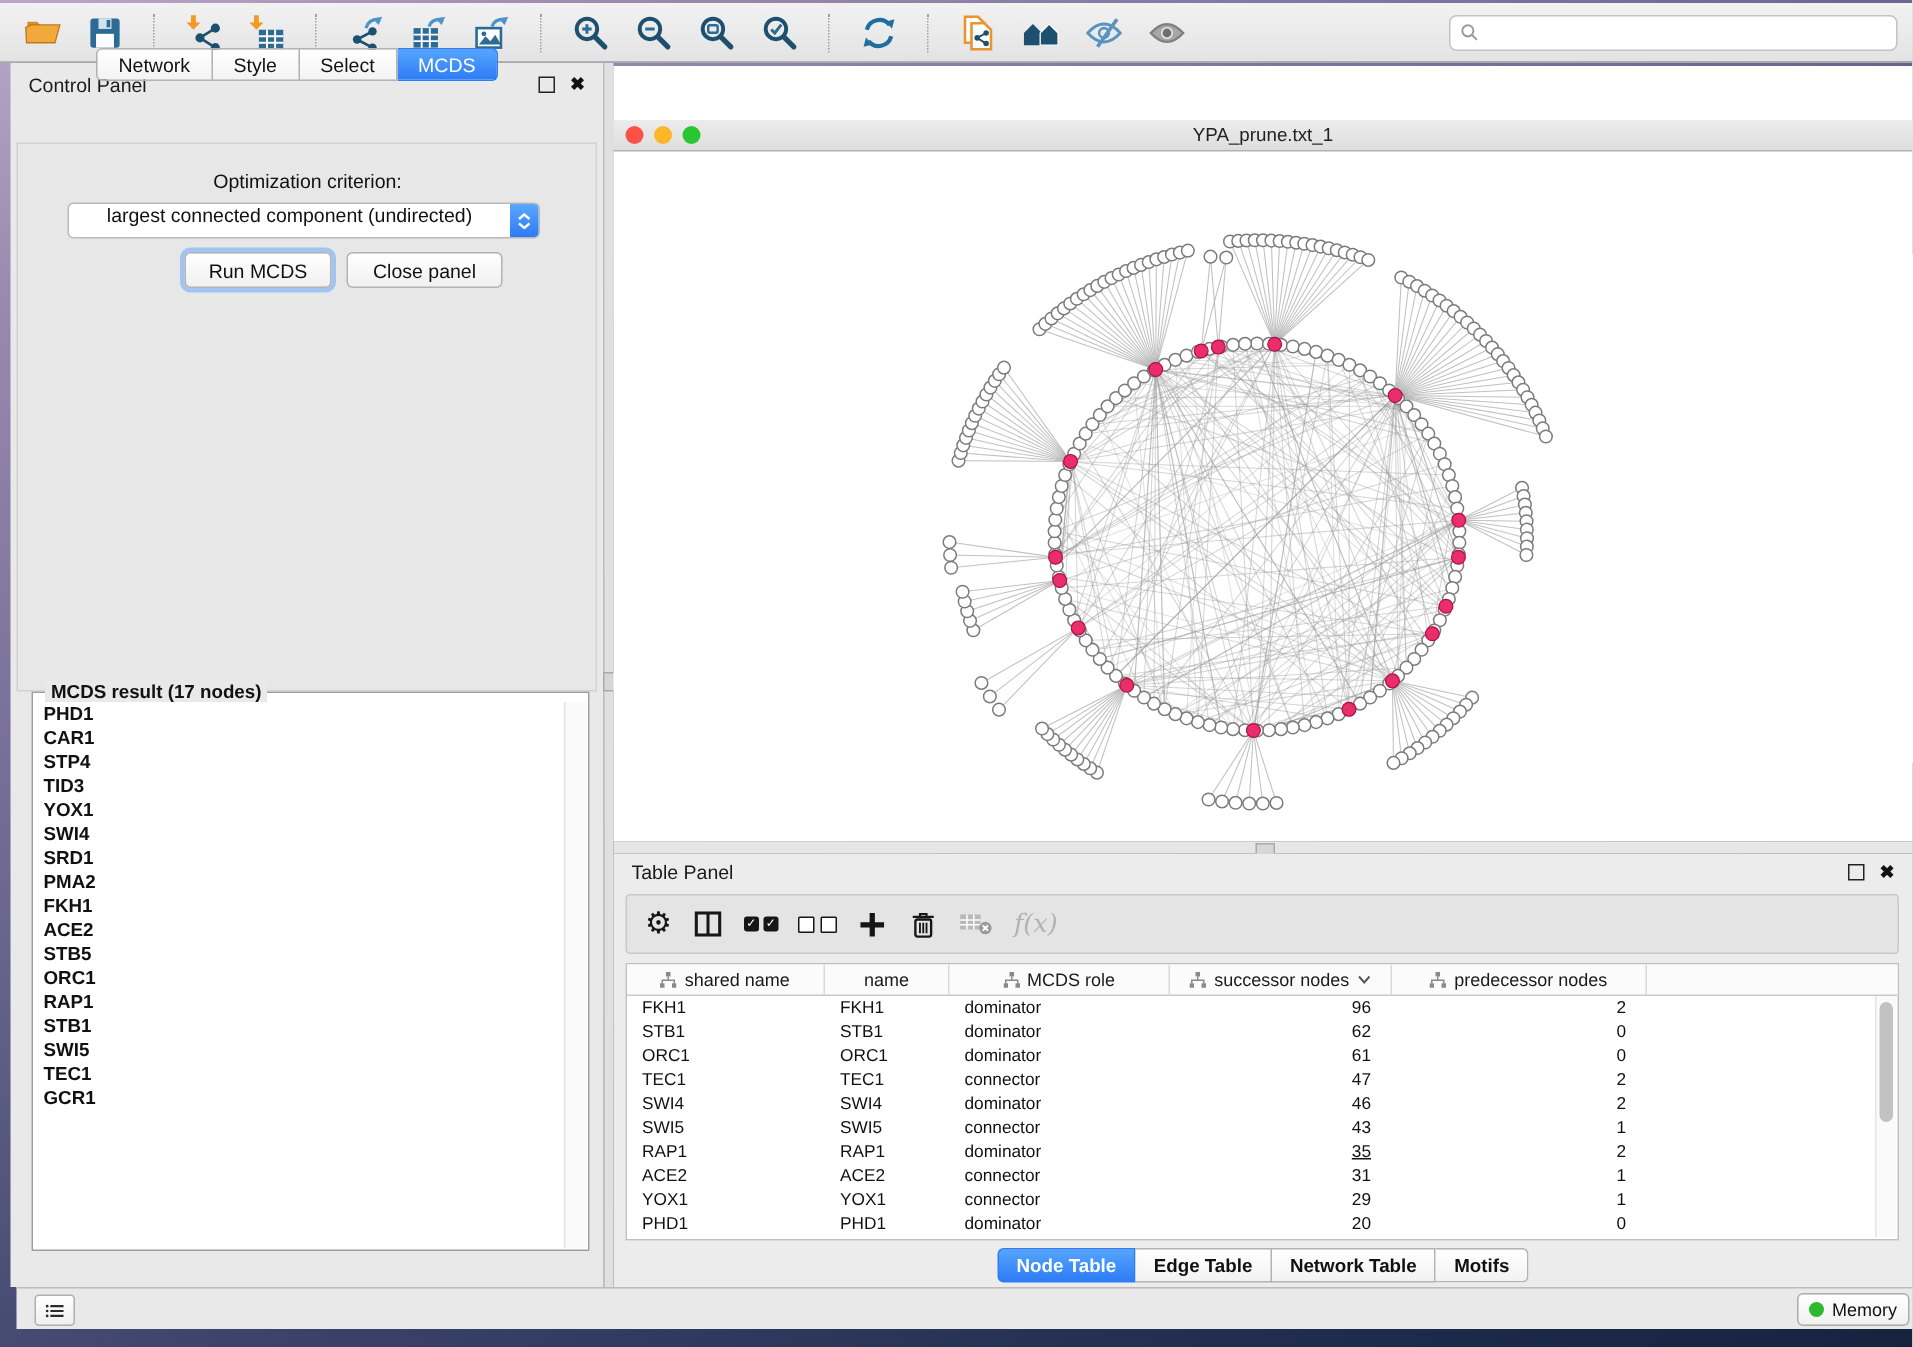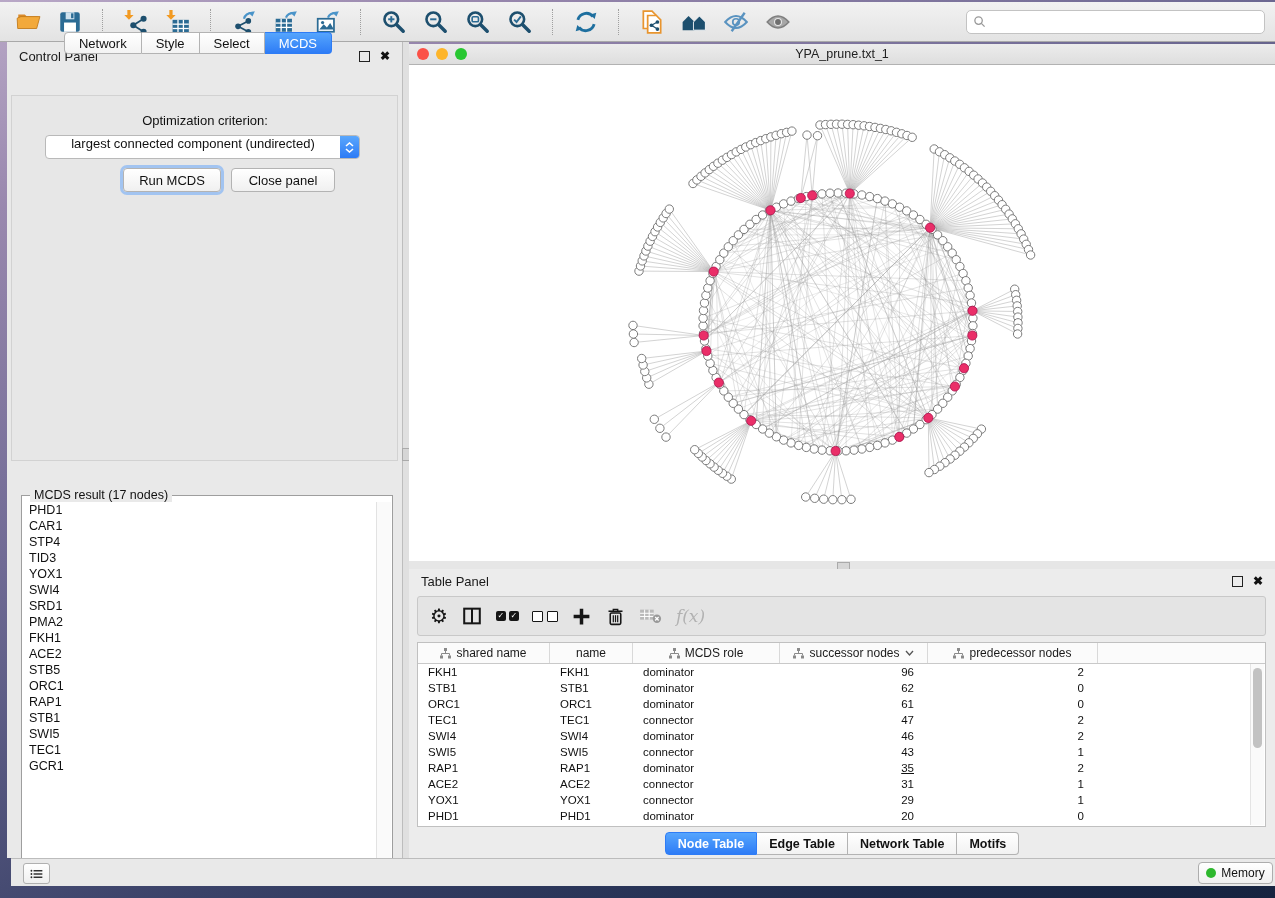--- a/index.html
+++ b/index.html
@@ -49,21 +49,21 @@
   .litem{font-size:12.5px;line-height:16px;color:#111;}
   #result-scroll{position:absolute;top:6px;bottom:1px;right:1px;width:14px;background:#fafafa;border-left:1px solid #e2e2e2;}
   
   #vsplit{left:403px;top:42px;width:6px;height:816px;background:#e0e0e0;}
   #vsplit .knob{position:absolute;left:-1px;top:406px;width:8px;height:11px;background:#d6d6d6;border:1px solid #aaa;}
   #hsplit{left:409px;top:561px;width:866px;height:8px;background:#e6e6e6;}
   #hsplit .knob{position:absolute;left:428px;top:1px;width:11px;height:6px;background:#d6d6d6;border:1px solid #aaa;}
   
   #netwin{left:409px;top:44px;width:866px;height:517px;background:#fff;}
   #net-titlebar{height:20px;background:linear-gradient(#ececec,#dedede);border-bottom:1px solid #b2b2b2;
-     display:flex;align-items:center;padding:0 8px;position:relative;}
+     display:flex;align-items:center;padding:0 8px;position:relative;margin-top:36px;}
   .tl{width:12px;height:12px;border-radius:50%;margin-right:7px;}
   #net-title{position:absolute;left:0;right:0;text-align:center;font-size:12.5px;color:#222;}
   
   #tpanel{left:409px;top:569px;width:866px;height:289px;background:#ececec;}
   #tp-toolbar{position:absolute;left:8px;top:27px;width:849px;height:40px;background:#e4e4e4;
      border:1px solid #c8c8c8;border-radius:3px;box-sizing:border-box;display:flex;align-items:center;
      padding:0 12px;gap:13px;}
   .tpbtn{border:none;background:transparent;padding:0;display:flex;align-items:center;justify-content:center;
      height:30px;cursor:default;}
   .gearglyph{font-size:20px;color:#151515;line-height:1;}
@@ -283,21 +283,21 @@
       <svg width="9" height="5" viewBox="0 0 9 5">
           <polyline points="1,4 4.5,1 8,4" stroke="#fff" stroke-width="1.6" fill="none"></polyline>
         </svg>
       <svg width="9" height="5" viewBox="0 0 9 5">
           <polyline points="1,1 4.5,4 8,1" stroke="#fff" stroke-width="1.6" fill="none"></polyline>
         </svg>
     </span>
   </div>
   <button id="run-btn" class="btn" style="left:95px;top:168px;">Run MCDS</button>
   <button id="closep-btn" class="btn" style="left:203px;top:168px;">Close panel</button>
-  <div id="resultbox" class="abs" style="left:21px;top:495px;">
+  <div id="resultbox" class="abs" style="left:21px;top:461px;font-weight:bold;">
     <div id="result-legend">MCDS result (17 nodes)</div>
     <div id="result-list">
         <div class="litem">PHD1</div>
         <div class="litem">CAR1</div>
         <div class="litem">STP4</div>
         <div class="litem">TID3</div>
         <div class="litem">YOX1</div>
         <div class="litem">SWI4</div>
         <div class="litem">SRD1</div>
         <div class="litem">PMA2</div>

